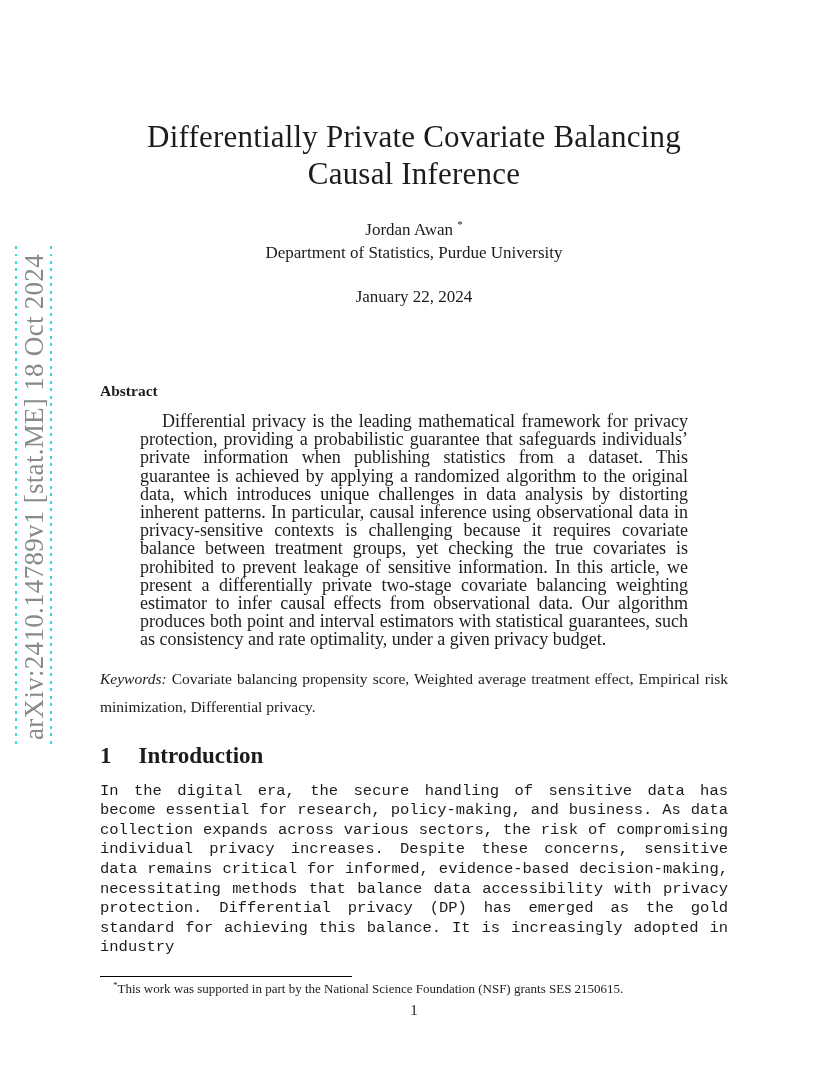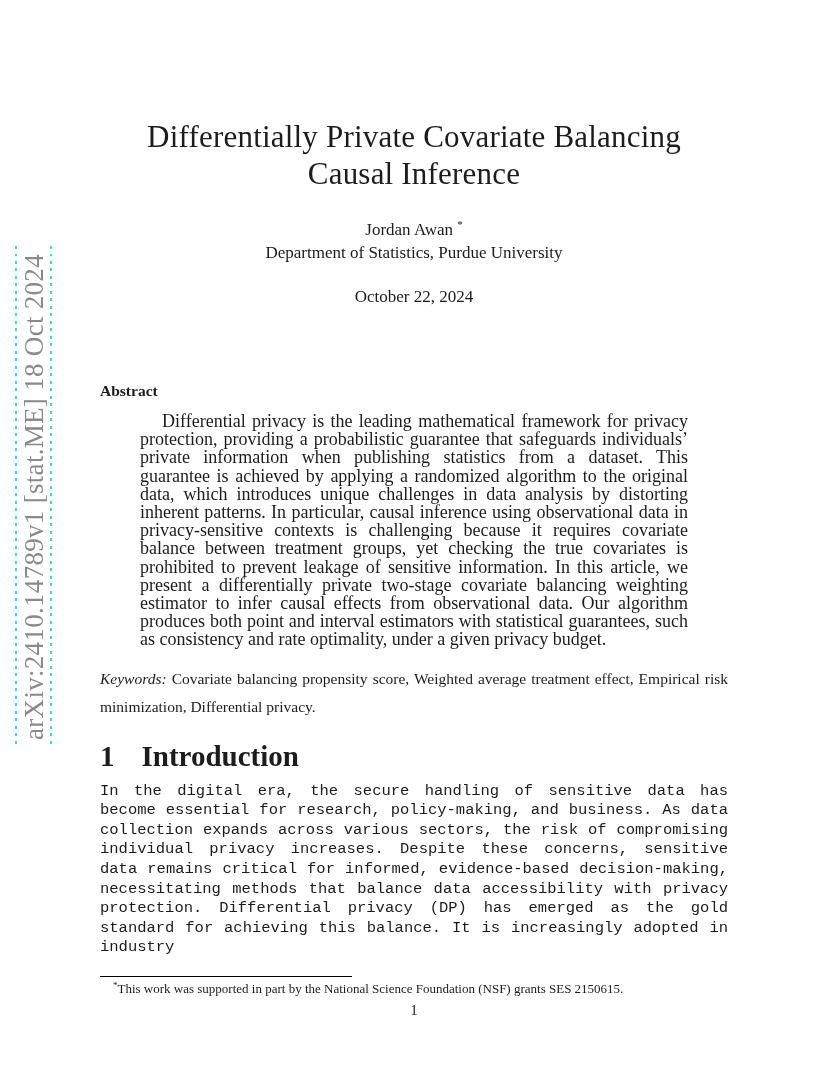--- a/index.html
+++ b/index.html
@@ -22,21 +22,21 @@
   .authors sup{font-size:11px;line-height:0;}
   .date{margin-top:22px;text-align:center;font-size:17px;line-height:21px;}
   .abstract-heading{margin-top:74px;text-align:left;font-weight:bold;font-size:15.5px;line-height:20px;}
   .abstract-body{
     margin:11px 40px 0;
     font-size:18px;line-height:18.2px;
     text-align:justify;text-indent:22px;
   }
   .keywords{margin:16px 0 0;font-size:15.5px;line-height:28px;text-align:justify;}
   .keywords i{font-style:italic;}
-  .section-heading{margin:22px 0 0;font-size:29px;line-height:26px;font-weight:bold;}
+  .section-heading{margin:22px 0 0;font-size:23px;line-height:26px;font-weight:bold;}
   .sec-num{display:inline-block;margin-right:27px;}
   .body-par{margin:13px 0 0;font-size:15.5px;line-height:19.6px;text-align:justify;font-family:Liberation Mono, monospace;}
   .footnote{margin-top:18px;}
   .footnote-rule{width:252px;height:0;border-top:1px solid #000;}
   .footnote-text{margin:3px 0 0;font-size:13px;line-height:17px;text-indent:13px;text-align:justify;}
   .footnote-text sup{font-size:9px;line-height:0;}
   .page-number{position:absolute;left:0;top:1002px;width:100%;text-align:center;font-size:15px;}
   
   .watermark{position:absolute;left:15px;top:246px;width:37px;height:502px;}
   .wm-dash{
@@ -70,21 +70,21 @@
     <h1 class="title">
       <div>Differentially Private Covariate Balancing</div>
       <div>Causal Inference</div>
     </h1>
 
     <div class="authors">
       <div><span>Jordan Awan</span> <sup>*</sup></div>
       <div>Department of Statistics, Purdue University</div>
     </div>
 
-    <div class="date">October 22, 2024</div>
+    <div class="date">January 22, 2024</div>
 
     <div class="abstract-heading">Abstract</div>
     <p class="abstract-body">Differential privacy is the leading mathematical framework for privacy protection, providing a probabilistic guarantee that safeguards individuals’ private information when publishing statistics from a dataset. This guarantee is achieved by applying a randomized algorithm to the original data, which introduces unique challenges in data analysis by distorting inherent patterns. In particular, causal inference using observational data in privacy-sensitive contexts is challenging because it requires covariate balance between treatment groups, yet checking the true covariates is prohibited to prevent leakage of sensitive information. In this article, we present a differentially private two-stage covariate balancing weighting estimator to infer causal effects from observational data. Our algorithm produces both point and interval estimators with statistical guarantees, such as consistency and rate optimality, under a given privacy budget.</p>
 
     <p class="keywords"><i>Keywords:</i> <span>Covariate balancing propensity score, Weighted average treatment effect, Empirical risk minimization, Differential privacy.</span></p>
 
     <h2 class="section-heading"><span class="sec-num">1</span><span>Introduction</span></h2>
 
     <p class="body-par">In the digital era, the secure handling of sensitive data has become essential for research, policy-making, and business. As data collection expands across various sectors, the risk of compromising individual privacy increases. Despite these concerns, sensitive data remains critical for informed, evidence-based decision-making, necessitating methods that balance data accessibility with privacy protection. Differential privacy (DP) has emerged as the gold standard for achieving this balance. It is increasingly adopted in industry</p>
 

